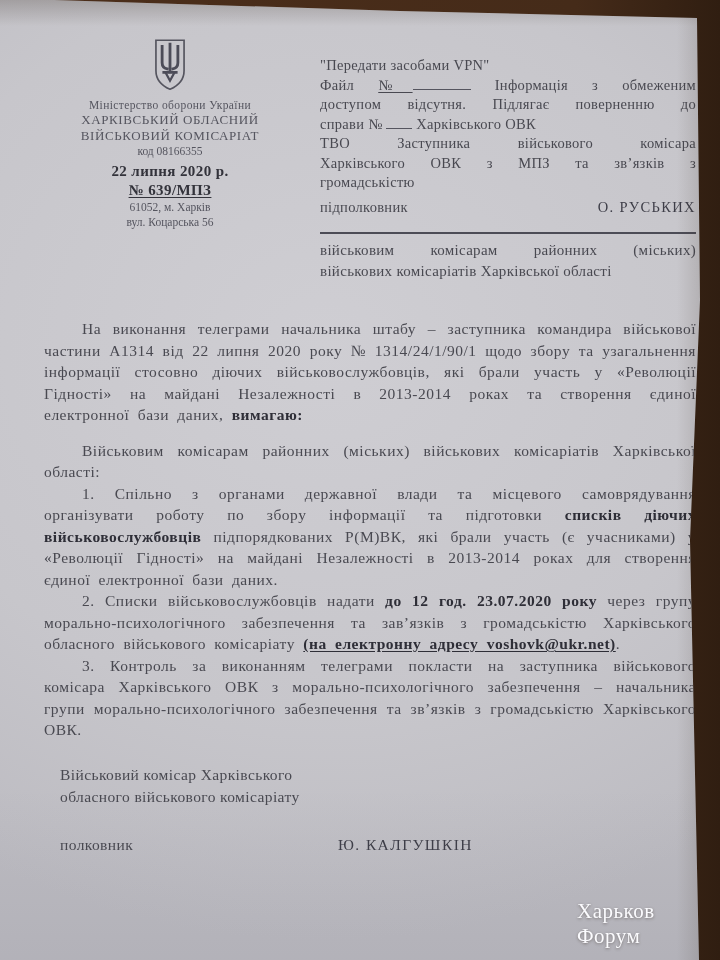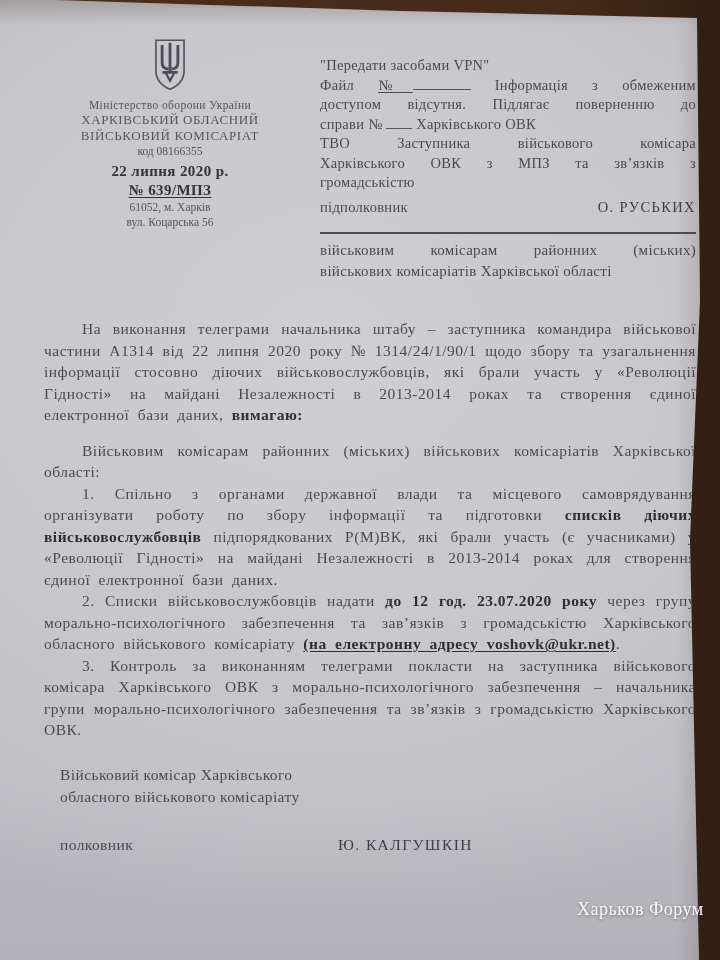--- a/index.html
+++ b/index.html
@@ -44,21 +44,21 @@
   
   .body-text{position:absolute;left:44px;top:318px;width:652px;text-align:justify;font-size:15.5px;line-height:21.5px;letter-spacing:.5px;word-spacing:4px;}
   .para{margin:0;text-indent:38px;}
   .para.mb{margin-bottom:14px;}
   
   .signature{position:absolute;left:60px;top:764px;width:560px;font-size:15.5px;line-height:22px;letter-spacing:.4px;}
   .sig-row{display:flex;margin-top:26px;}
   .sig-rank{flex:0 0 278px;}
   .sig-name{letter-spacing:1.4px;color:#3e3e48;}
   
-  .watermark{position:absolute;left:577px;top:899px;z-index:5;color:#fbfbfe;font-size:18px;letter-spacing:.5px;text-shadow:0 1px 3px rgba(50,40,30,.45);}
+  .watermark{position:absolute;left:577px;top:899px;z-index:5;color:#fbfbfe;font-size:21px;letter-spacing:.5px;text-shadow:0 1px 3px rgba(50,40,30,.45);}
 </style>
 </head>
 <body>
 
 <div class="paper">
 
   <div class="letterhead">
     <svg class="emblem" width="36" height="54" viewBox="0 0 64 96">
       <path d="M7 4 H57 V58 Q57 80 32 91 Q7 80 7 58 Z" fill="none" stroke="#55555f" stroke-width="3"></path>
       <g fill="none" stroke="#4c4c58" stroke-width="5" stroke-linecap="square">

